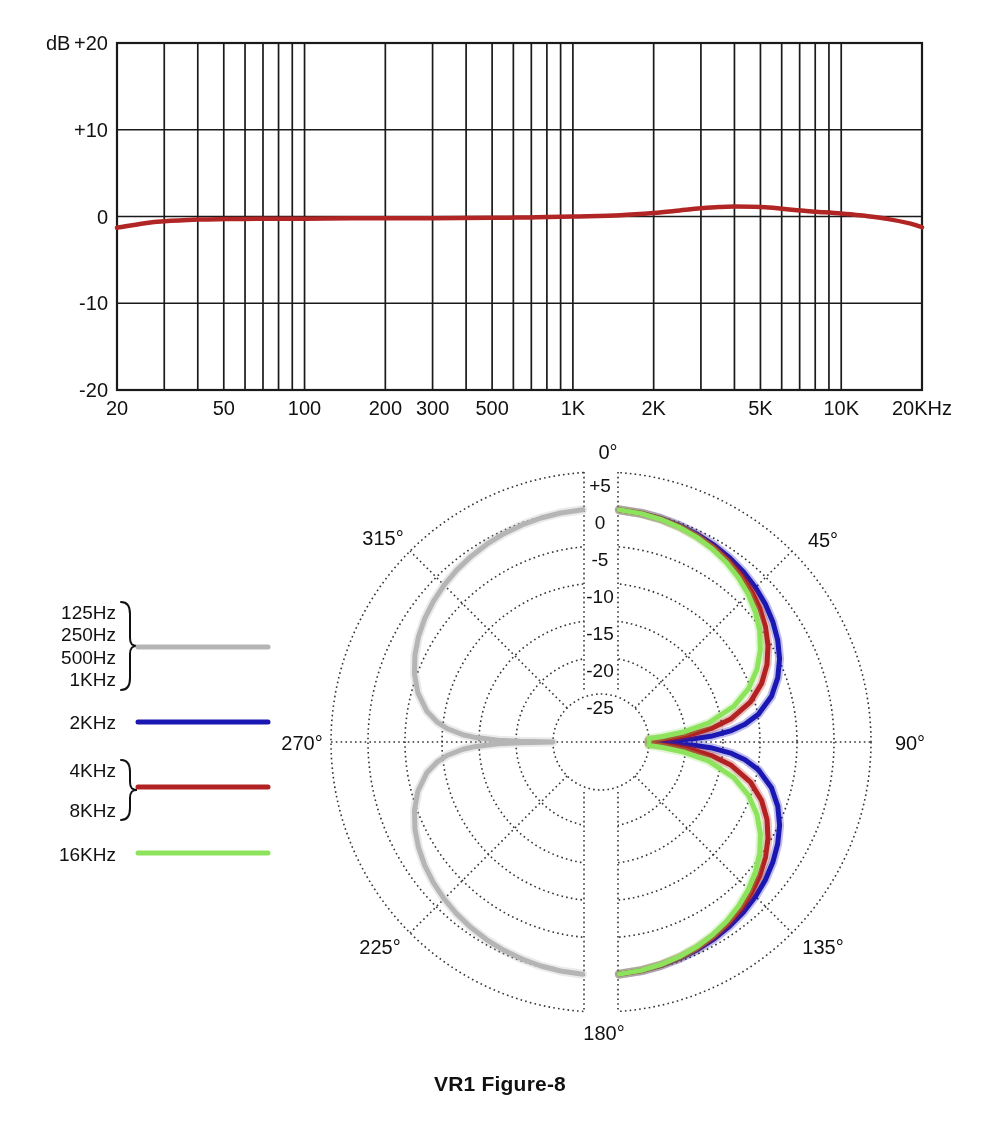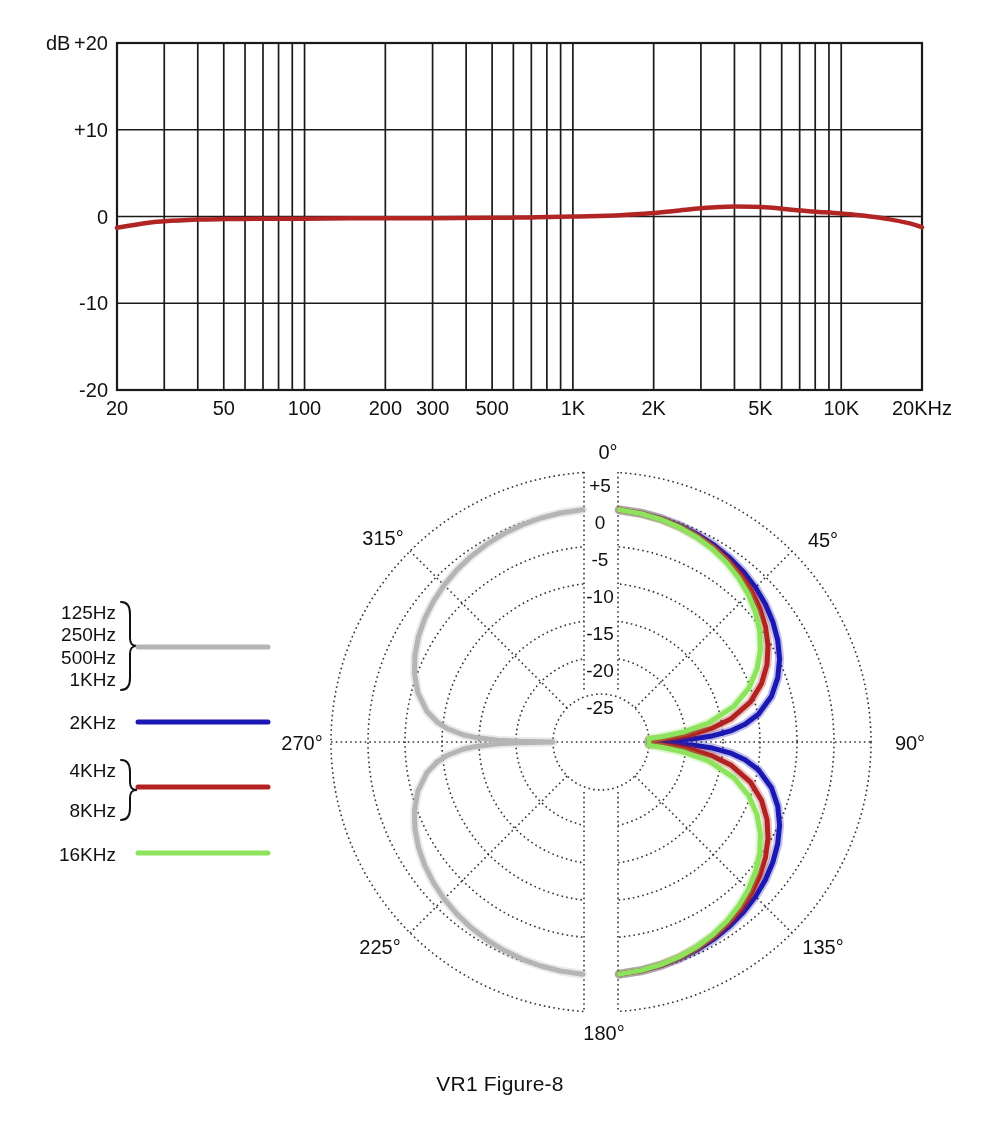--- a/index.html
+++ b/index.html
@@ -1,20 +1,20 @@
 <!DOCTYPE html>
 <html><head>
 <meta charset="utf-8">
 <style>
   html,body{margin:0;padding:0;background:#fff;}
   #canvas{position:relative;width:1000px;height:1131px;background:#fff;overflow:hidden;
           font-family:"Liberation Sans","DejaVu Sans",sans-serif;}
   #figure-svg{position:absolute;left:0;top:0;}
   #chart-title{position:absolute;left:0;top:1072px;width:1000px;text-align:center;
-               font-size:21px;font-weight:normal;color:#111;letter-spacing:0.2px;}
+               font-size:21px;font-weight:bold;color:#111;letter-spacing:0.2px;}
   text{font-family:"Liberation Sans","DejaVu Sans",sans-serif;fill:#111;}
 </style>
 </head>
 <body>
 
 <div id="canvas">
   <svg id="figure-svg" width="1000" height="1131" viewBox="0 0 1000 1131">
       <line x1="164.25115451327446" y1="43" x2="164.25115451327446" y2="390" stroke="#1a1a1a" stroke-width="1.7"></line>
       <line x1="197.77638216983496" y1="43" x2="197.77638216983496" y2="390" stroke="#1a1a1a" stroke-width="1.7"></line>
       <line x1="223.78056899366342" y1="43" x2="223.78056899366342" y2="390" stroke="#1a1a1a" stroke-width="1.7"></line>

